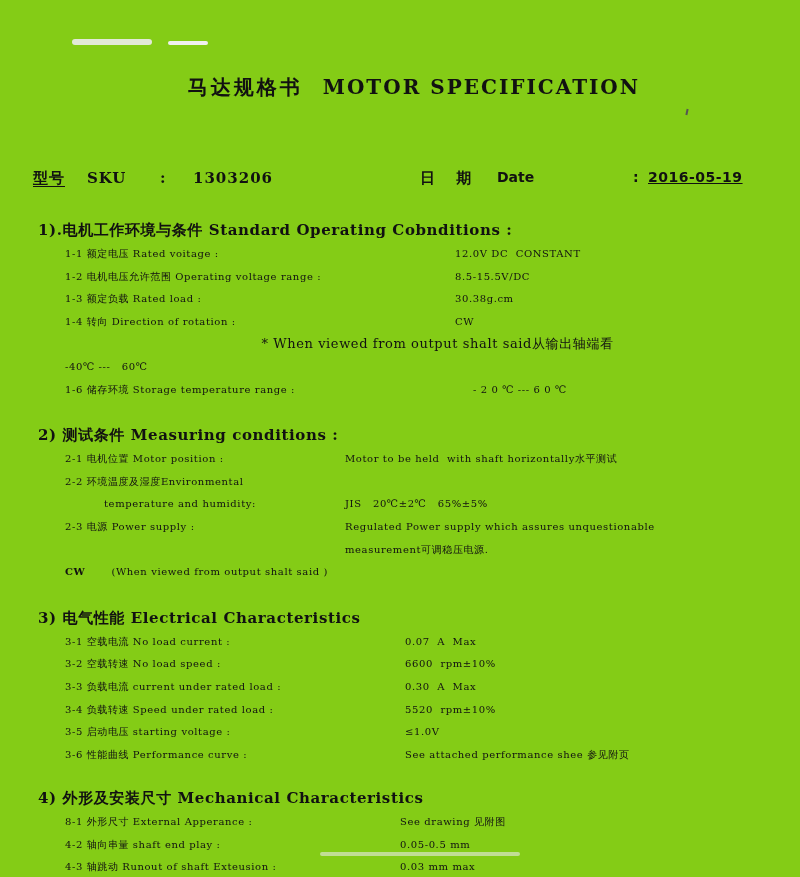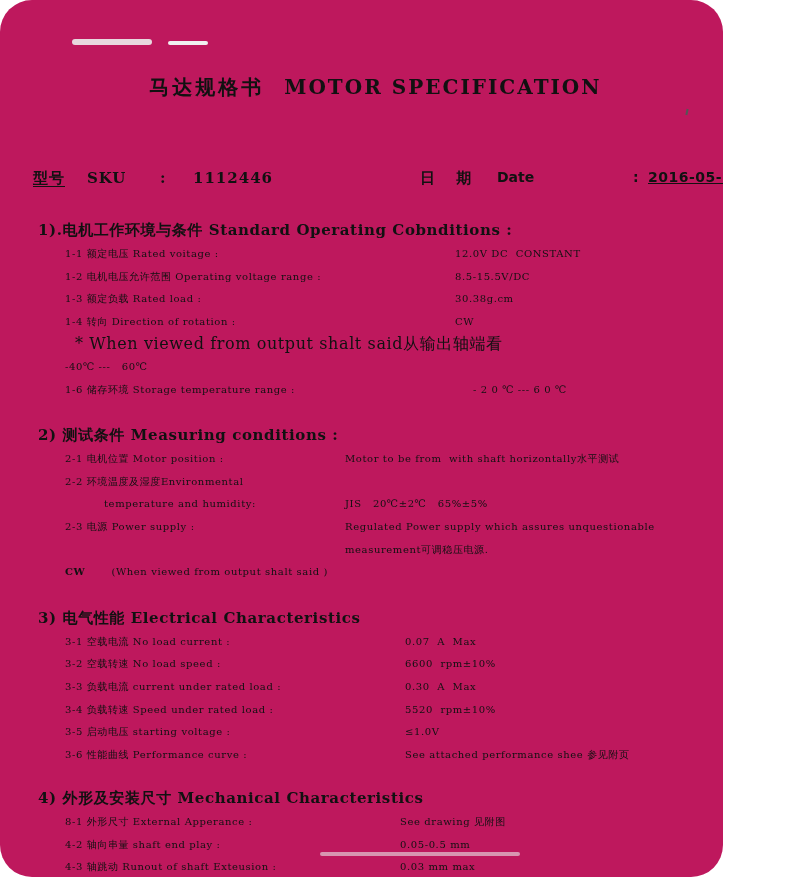--- a/index.html
+++ b/index.html
@@ -1,23 +1,22 @@
 <!DOCTYPE html>
 <html><head>
 <meta charset="utf-8">
 <style>
   html,body { margin:0; padding:0; background:#ffffff; }
   .page {
     position:relative;
-    width:723px; height:877px;
-    background:#be185d;
+    width:800px; height:877px;
+    background:#84cc16;
     color:#111111;
     font-family:"DejaVu Serif","DejaVu Sans",serif;
     overflow:hidden;
-    border-radius:32px;
   }
 
   
   .doc-title {
     padding-top:50px;
     text-align:center;
     font-weight:bold;
     font-size:20px;
     white-space:pre;
   }
@@ -70,24 +69,25 @@
 
   .sec-1 .label { width:390px; }
   .sec-1 .row.wide .label { width:408px; }
   .sec-2 .label { width:280px; }
   .sec-2 .row.cont .label { width:241px; margin-left:39px; }
   .sec-3 .label { width:340px; }
   .sec-4 .label { width:335px; }
 
   .note {
     line-height:22.6px;
-    font-size:16px;
+    font-size:13px;
     letter-spacing:0.6px;
     padding-left:10px;
     white-space:pre;
+    text-align:center;
   }
   .b { font-weight:bold; }
   .gap-after { margin-right:26px; }
 
   
   .artifact { position:absolute; pointer-events:none; }
   .art-1 { left:72px;  top:39px;  width:80px;  height:6px; background:#ececec; border-radius:3px; opacity:0.9; }
   .art-2 { left:168px; top:41px;  width:40px;  height:4px; background:#f0f0f0; border-radius:2px; }
   .art-3 { left:686px; top:109px; width:2px;   height:6px; background:#555555; transform:rotate(12deg); }
   .art-4 { left:320px; top:852px; width:200px; height:4px; background:#e9e9e9; opacity:0.6; border-radius:2px; }
@@ -103,21 +103,21 @@
   <div class="artifact art-4"></div>
 
   <div class="doc-title">
     <span class="zh">马达规格书</span><span class="en">MOTOR SPECIFICATION</span>
   </div>
 
   <div class="meta">
     <span class="m-model-zh">型号</span>
     <span class="m-model-en">SKU</span>
     <span class="m-colon1">:</span>
-    <span class="m-sku">1112446</span>
+    <span class="m-sku">1303206</span>
     <span class="m-date-zh">日 期</span>
     <span class="m-date-en">Date</span>
     <span class="m-colon2">:</span>
     <span class="m-date">2016-05-19</span>
   </div>
 
   <div class="section sec-1">
     <div class="heading">1).电机工作环境与条件 Standard Operating Cobnditions :</div>
     <div class="rows">
       <div class="row">
@@ -139,21 +139,21 @@
       <div class="row wide">
         <span class="label">1-6 储存环境 Storage temperature range :</span><span class="value">- 2 0 ℃ --- 6 0 ℃</span>
       </div>
     </div>
   </div>
 
   <div class="section sec-2">
     <div class="heading">2) 测试条件 Measuring conditions :</div>
     <div class="rows">
       <div class="row">
-        <span class="label">2-1 电机位置 Motor position :</span><span class="value">Motor to be from  with shaft horizontally水平测试</span>
+        <span class="label">2-1 电机位置 Motor position :</span><span class="value">Motor to be held  with shaft horizontally水平测试</span>
       </div>
       <div class="row">
         <span class="label">2-2 环境温度及湿度Environmental</span>
       </div>
       <div class="row cont">
         <span class="label">temperature and humidity:</span><span class="value">JIS   20℃±2℃   65%±5%</span>
       </div>
       <div class="row">
         <span class="label">2-3 电源 Power supply :</span><span class="value">Regulated Power supply which assures unquestionable</span>
       </div>

